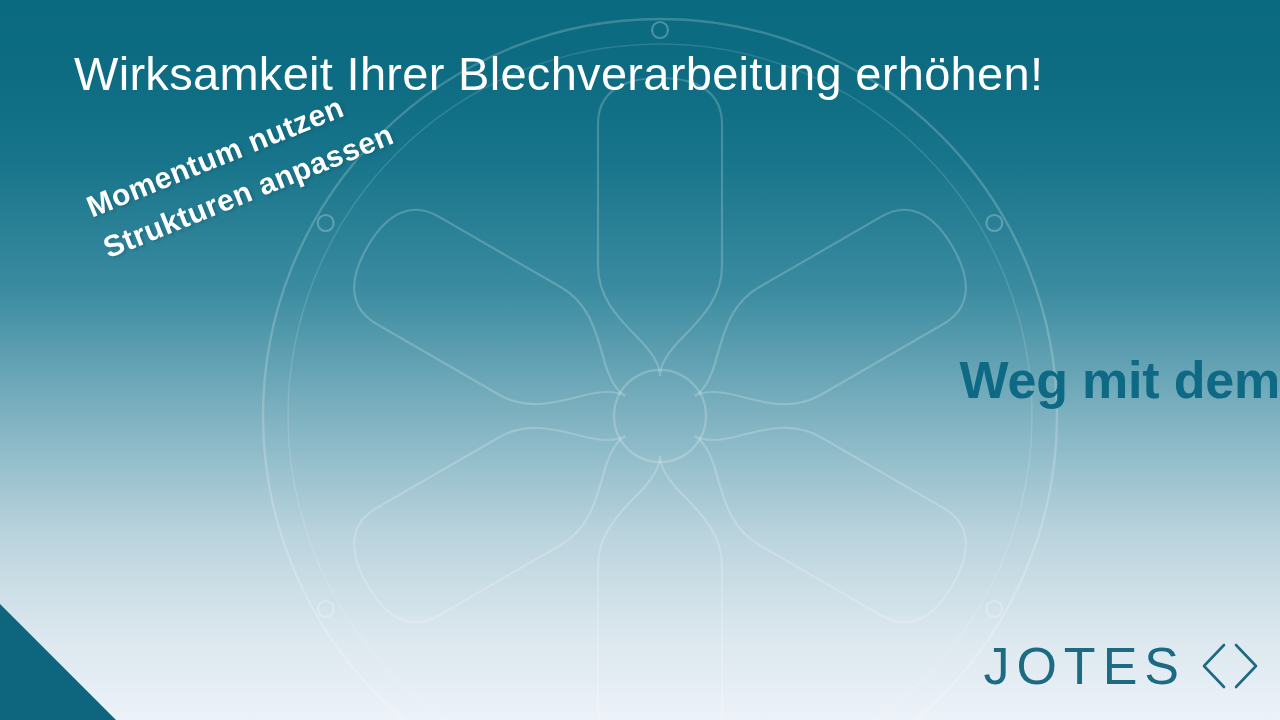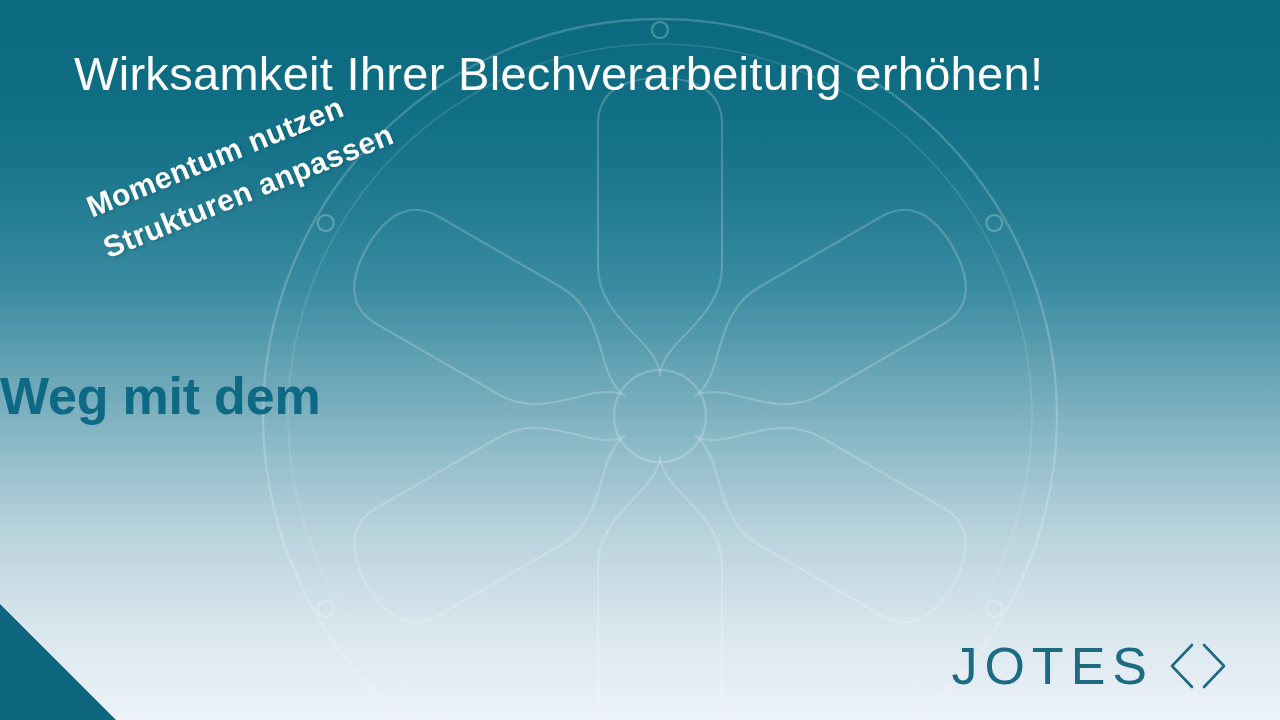--- a/index.html
+++ b/index.html
@@ -62,45 +62,44 @@
     white-space: nowrap;
   }
   #tagline .tag-line { display: block; }
 
   
   #center-heading {
     position: absolute;
     left: 0;
     top: 344px;
     width: 1280px;
-    text-align: left;
+    text-align: right;
     color: #0e6a84;
     font-size: 52px;
     font-weight: bold;
     line-height: 1.42;
     letter-spacing: -0.2px;
-    margin-top: 16px;
   }
   #center-heading .head-line { display: block; }
 
   
   #corner-triangle {
     position: absolute;
     left: 0;
     bottom: 0;
     width: 0;
     height: 0;
     border-left: 116px solid #0d657e;
     border-top: 116px solid transparent;
   }
 
   
   #logo {
     position: absolute;
-    right: 52px;
+    right: 20px;
     bottom: 28px;
     display: flex;
     align-items: flex-end;
     color: #1c6b82;
     margin-top: 28px;
   }
   #logo-word {
     font-size: 52px;
     font-weight: 300;
     letter-spacing: 7px;

